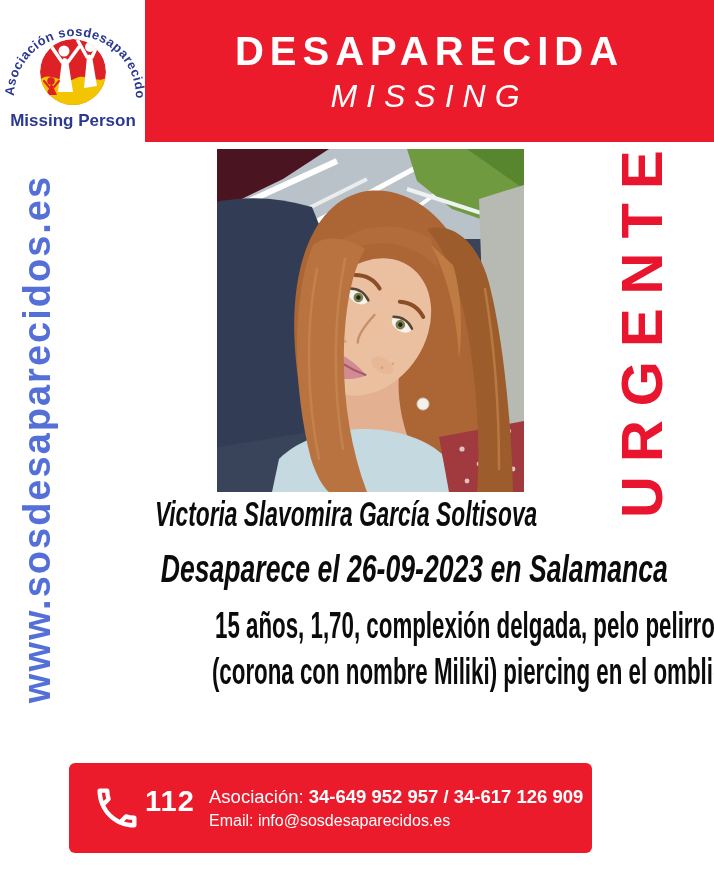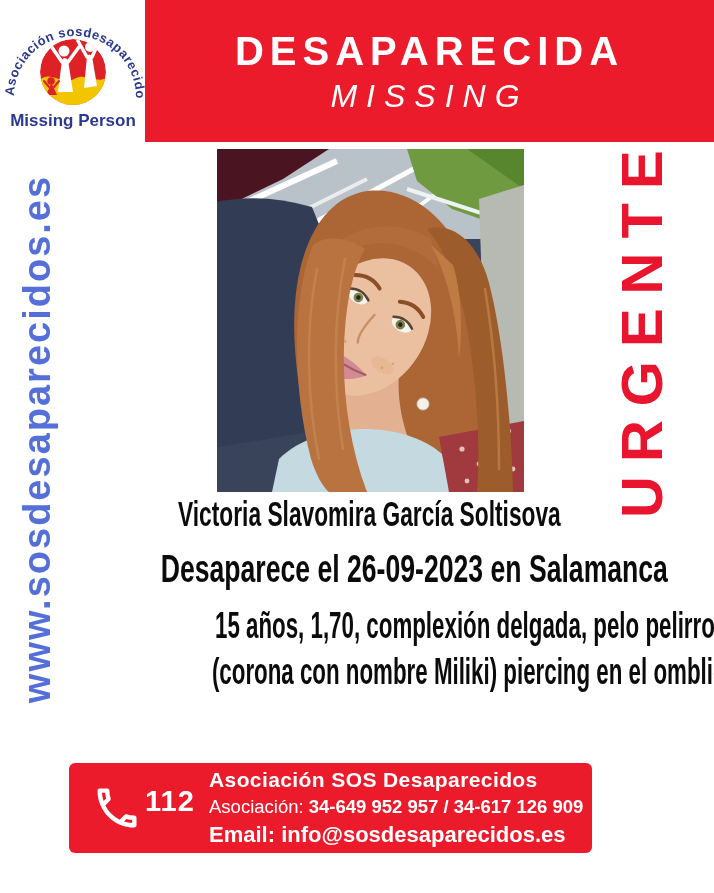--- a/index.html
+++ b/index.html
@@ -22,43 +22,43 @@
          font-size:38px;font-weight:800;letter-spacing:2px;color:#5470D8;white-space:nowrap;}
   .vright{position:absolute;left:610px;top:532px;width:366px;height:64px;line-height:64px;
           transform:rotate(-90deg);transform-origin:0 0;text-align:center;text-indent:14px;
           font-size:58px;font-weight:800;letter-spacing:14px;color:#E9142E;white-space:nowrap;}
 
   
   .photo{position:absolute;left:217px;top:149px;width:307px;height:343px;}
   .photo svg{display:block;width:100%;height:100%;}
 
   
-  .name-line,.event-line{position:absolute;left:52px;width:612px;text-align:right;
-        color:#0B0B0B;font-weight:700;white-space:nowrap;}
+  .name-line,.event-line{position:absolute;left:52px;width:612px;text-align:left;
+        color:#0B0B0B;font-weight:700;white-space:nowrap;font-style:italic;}
   .name-line{top:494px;font-size:35px;}
   .event-line{top:548px;font-size:38px;}
   .details{position:absolute;left:50px;top:603px;width:616px;text-align:center;
            color:#0B0B0B;font-weight:700;font-size:36px;}
   .details .dline{height:46px;line-height:46px;white-space:nowrap;}
   .cond{display:inline-block;white-space:nowrap;transform:scaleX(0.65);transform-origin:50% 50%;}
   .cond-70{transform:scaleX(0.70);}
   .cond-62{transform:scaleX(0.62);}
 
   
   .footer{position:absolute;left:69px;top:763px;width:523px;height:90px;background:#EC1B2C;
           border-radius:6px;display:flex;align-items:center;box-sizing:border-box;
           padding-left:22px;color:#fff;}
   .phone-block{display:flex;align-items:flex-start;width:118px;flex:0 0 auto;}
   .phone-block svg{display:block;width:52px;height:52px;}
   .n112{font-size:29px;font-weight:800;line-height:1;margin:5px 0 0 2px;letter-spacing:1px;}
   .contact{display:flex;flex-direction:column;gap:4px;}
   .org{font-size:21px;font-weight:800;letter-spacing:.4px;}
   .cline{font-size:18.5px;font-weight:400;}
   .cline .bold{font-weight:700;}
-  .cline3{font-size:22px;font-weight:700;}
+  .cline3{font-size:16px;font-weight:400;}
 </style>
 </head>
 <body>
 
 <div class="poster">
 
   <header class="banner-top">
     <div class="banner-title">DESAPARECIDA</div>
     <div class="banner-sub">MISSING</div>
   </header>
@@ -207,21 +207,20 @@
   </div>
 
   <footer class="footer">
     <div class="phone-block">
       <svg viewBox="0 0 24 24">
         <path fill="#ffffff" d="M6.54 5c.06.89.21 1.76.45 2.59l-1.2 1.2c-.41-1.2-.67-2.47-.76-3.79h1.51m9.86 12.02c.85.24 1.72.39 2.6.45v1.49c-1.32-.09-2.59-.35-3.8-.75l1.2-1.19M7.5 3H4c-.55 0-1 .45-1 1 0 9.39 7.61 17 17 17 .55 0 1-.45 1-1v-3.49c0-.55-.45-1-1-1-1.24 0-2.45-.2-3.57-.57-.1-.04-.21-.05-.31-.05-.26 0-.51.1-.71.29l-2.2 2.2c-2.83-1.44-5.15-3.75-6.59-6.59l2.2-2.21c.28-.26.36-.65.25-1C8.7 6.45 8.5 5.25 8.5 4c0-.55-.45-1-1-1z"></path>
       </svg>
       <span class="n112">112</span>
     </div>
     <div class="contact">
-      <div class="org">Asociación SOS Desaparecidos</div>
       <div class="cline">
         <span>Asociación:</span>
         <span class="bold">34-649 952 957 / 34-617 126 909</span>
       </div>
       <div class="cline cline3">
         <span>Email:</span>
         <span>info@sosdesaparecidos.es</span>
       </div>
     </div>
   </footer>

